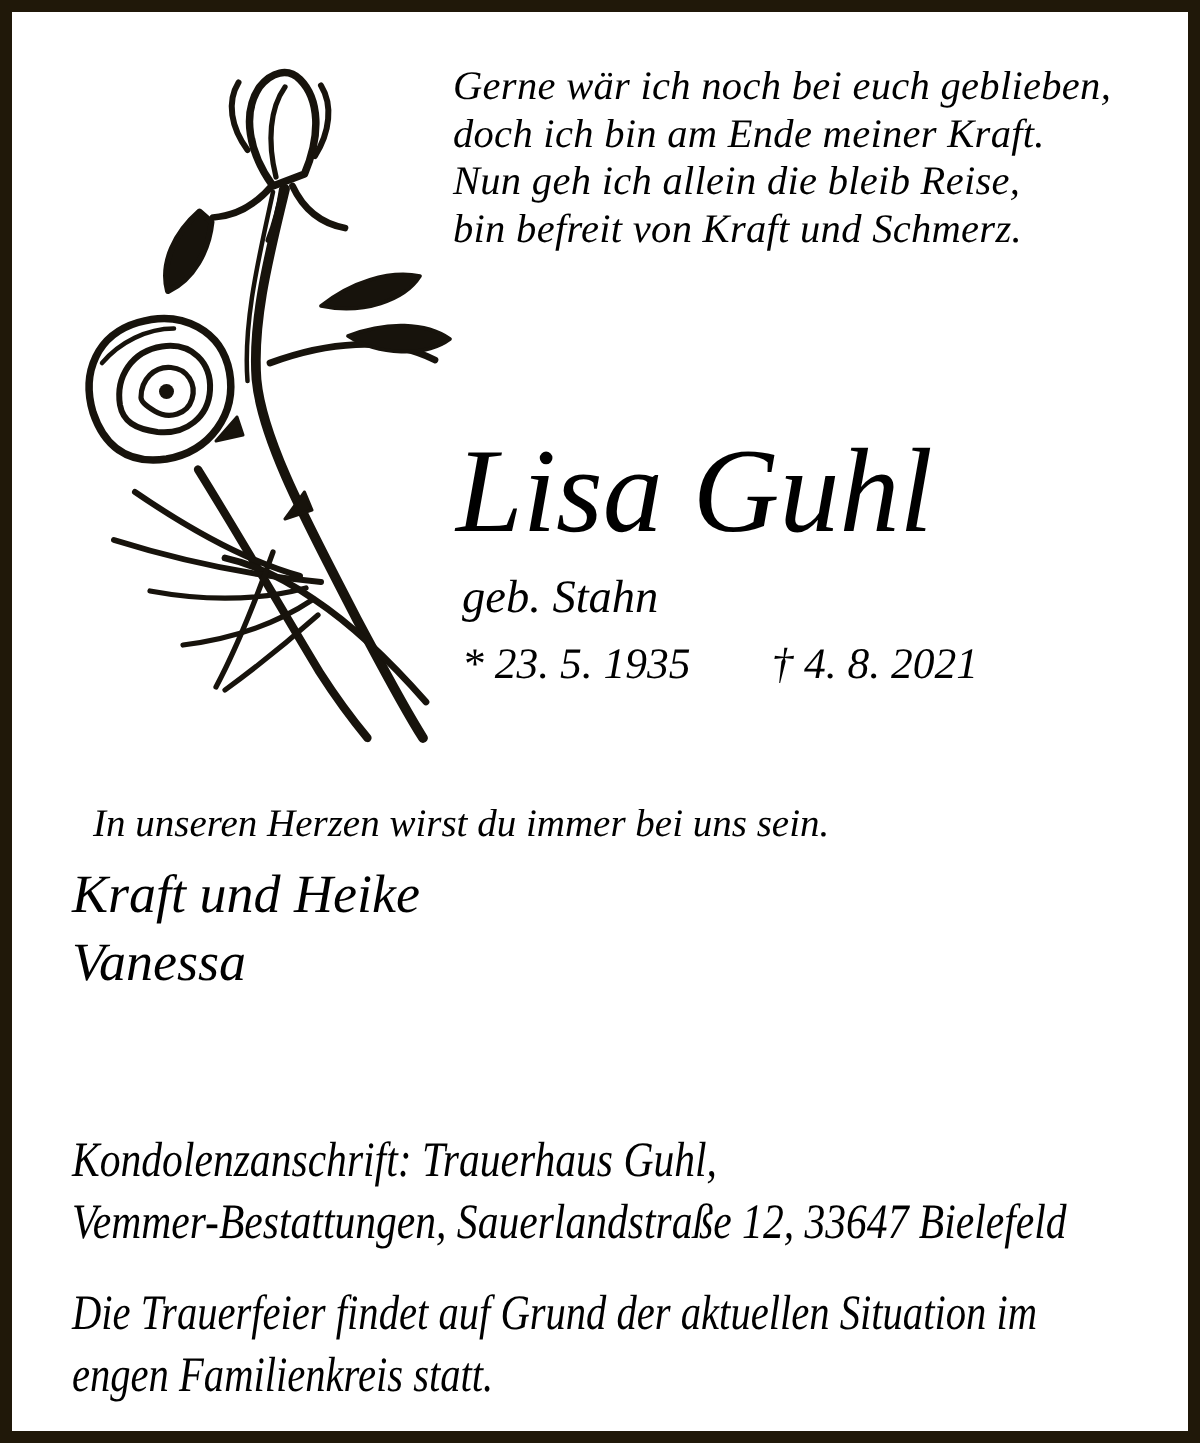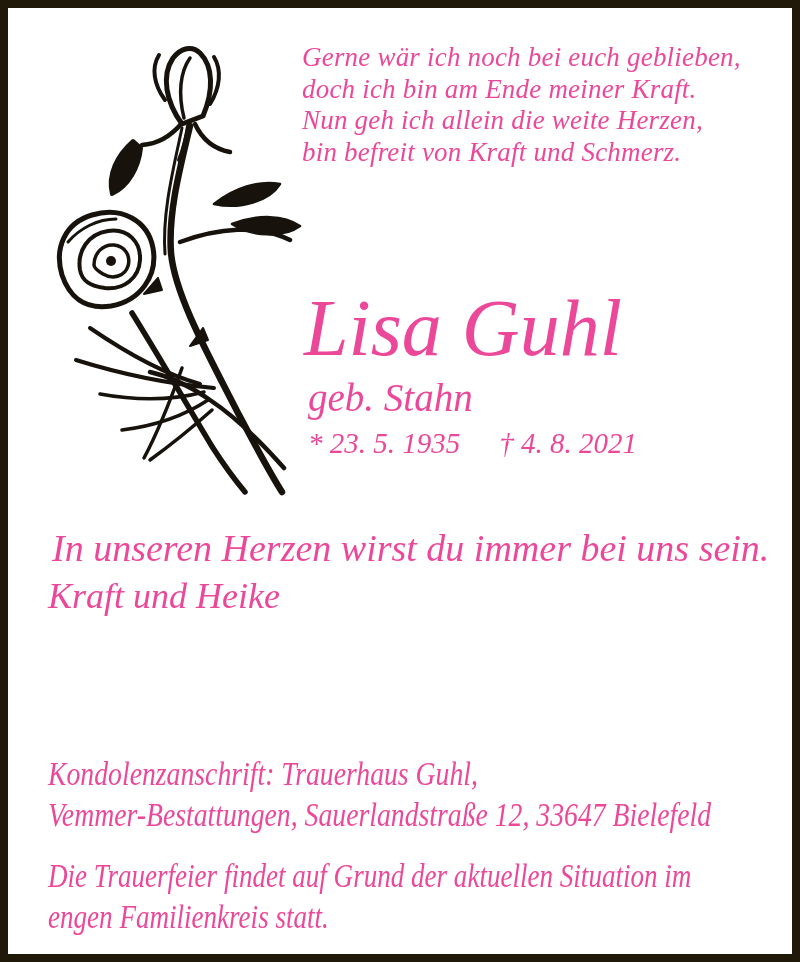--- a/index.html
+++ b/index.html
@@ -11,39 +11,39 @@
     border:8px solid #201809;
     overflow:hidden;
     font-family:"Liberation Serif","DejaVu Serif",serif;
     font-style:italic;
     color:#221d14;
   }
   .abs{position:absolute;}
   .poem{left:294px;top:34px;font-size:27px;line-height:31.5px;letter-spacing:0.2px;}
   .poem div{white-space:nowrap;}
   .name{left:296px;top:278px;font-size:80px;line-height:84px;white-space:nowrap;}
-  .birthname{left:300px;top:374px;font-size:39px;line-height:32px;}
+  .birthname{left:300px;top:374px;font-size:31px;line-height:32px;}
   .dates{left:300px;top:419px;font-size:29px;line-height:32px;white-space:nowrap;}
-  .dates .death{margin-left:39px;}
-  .tribute{left:44px;top:524px;font-size:38px;line-height:33px;white-space:nowrap;}
+  .dates .death{margin-left:54px;}
+  .tribute{left:54px;top:524px;font-size:26px;line-height:33px;white-space:nowrap;}
   .mourners{left:40px;top:566px;font-size:36px;line-height:45px;}
   .mourners div{white-space:nowrap;}
   .condolence{left:40px;top:746px;font-size:33px;line-height:41px;
     transform:scaleX(0.84);transform-origin:left top;}
   .condolence div{white-space:nowrap;}
   .funeral{left:40px;top:848px;font-size:33px;line-height:41px;
     transform:scaleX(0.82);transform-origin:left top;}
   .funeral div{white-space:nowrap;}
   .rose-wrap{left:24px;top:20px;width:280px;height:470px;}
   .rose-wrap svg{display:block;width:100%;height:100%;}
 </style>
 </head>
 <body>
 
-<div class="page" style="border-color: rgb(32, 24, 9); color: #ec4899; background: rgb(255, 255, 255);">
+<div class="page" style="border-color: rgb(32, 24, 9); color: #000000; background: rgb(255, 255, 255);">
 
   <div class="abs rose-wrap">
     <svg viewBox="0 0 280 470" fill="none" stroke="#17130c" stroke-linecap="round" stroke-linejoin="round">
 
       <path d="M158,98 C148,140 136,185 139,225 C143,268 178,330 206,385 C221,413 236,442 250,464" stroke-width="6.5"></path>
       <path d="M150,100 C141,142 130,186 133,226" stroke-width="3"></path>
 
       <path d="M100,285 C128,330 158,382 181,420 C190,434 203,452 213,464" stroke-width="5.5"></path>
       <path d="M252,440 C230,415 205,390 178,372 C158,358 136,348 118,344" stroke-width="4.5"></path>
 
@@ -76,34 +76,35 @@
       <path d="M68,366 C106,373 142,372 172,364" stroke-width="3.5"></path>
       <path d="M90,402 C122,398 152,388 176,372" stroke-width="3.5"></path>
       <path d="M118,432 C140,416 162,398 180,382" stroke-width="3.5"></path>
       <path d="M150,340 C140,368 128,400 112,430" stroke-width="3.5"></path>
     </svg>
   </div>
 
   <div class="abs poem">
     <div>Gerne wär ich noch bei euch geblieben,</div>
     <div>doch ich bin am Ende meiner Kraft.</div>
-    <div>Nun geh ich allein die weite Herzen,</div>
+    <div>Nun geh ich allein die bleib Reise,</div>
     <div>bin befreit von Kraft und Schmerz.</div>
   </div>
 
   <div class="abs name">Lisa Guhl</div>
   <div class="abs birthname">geb. Stahn</div>
   <div class="abs dates">
     <span class="birth">* 23. 5. 1935</span><span class="death">† 4. 8. 2021</span>
   </div>
 
   <div class="abs tribute">In unseren Herzen wirst du immer bei uns sein.</div>
 
   <div class="abs mourners">
     <div>Kraft und Heike</div>
+    <div>Vanessa</div>
   </div>
 
   <div class="abs condolence">
     <div>Kondolenzanschrift: Trauerhaus Guhl,</div>
     <div>Vemmer-Bestattungen, Sauerlandstraße 12, 33647 Bielefeld</div>
   </div>
 
   <div class="abs funeral">
     <div>Die Trauerfeier findet auf Grund der aktuellen Situation im</div>
     <div>engen Familienkreis statt.</div>

